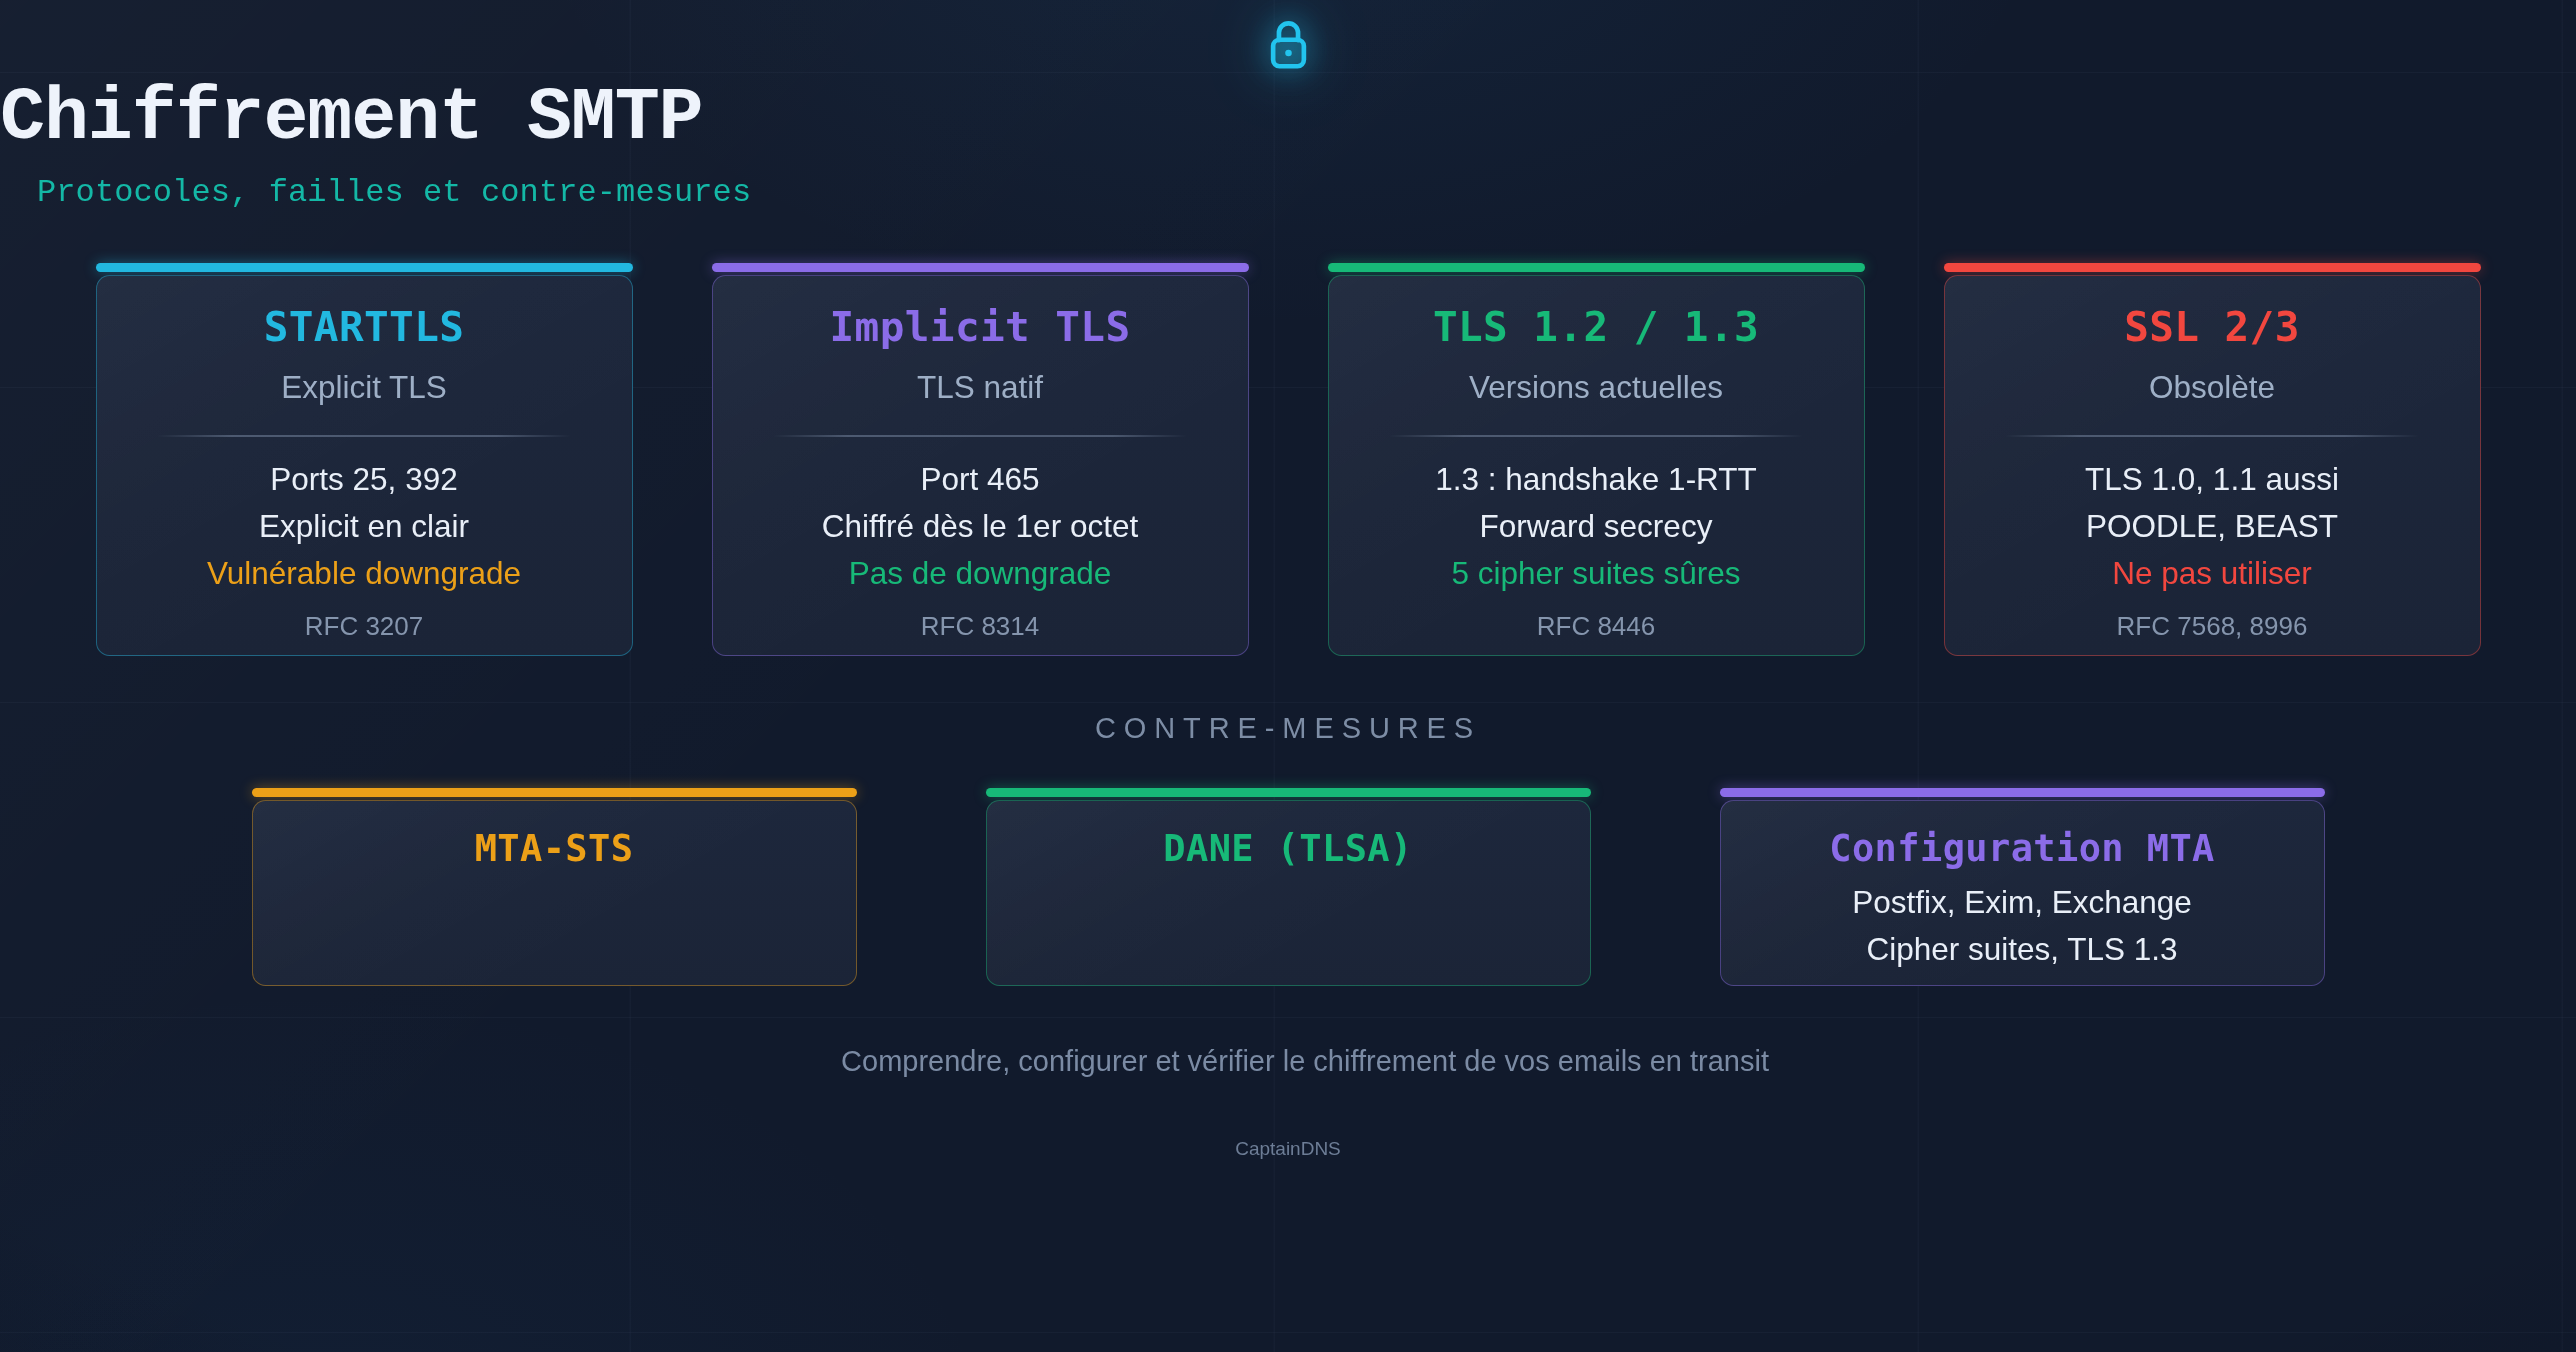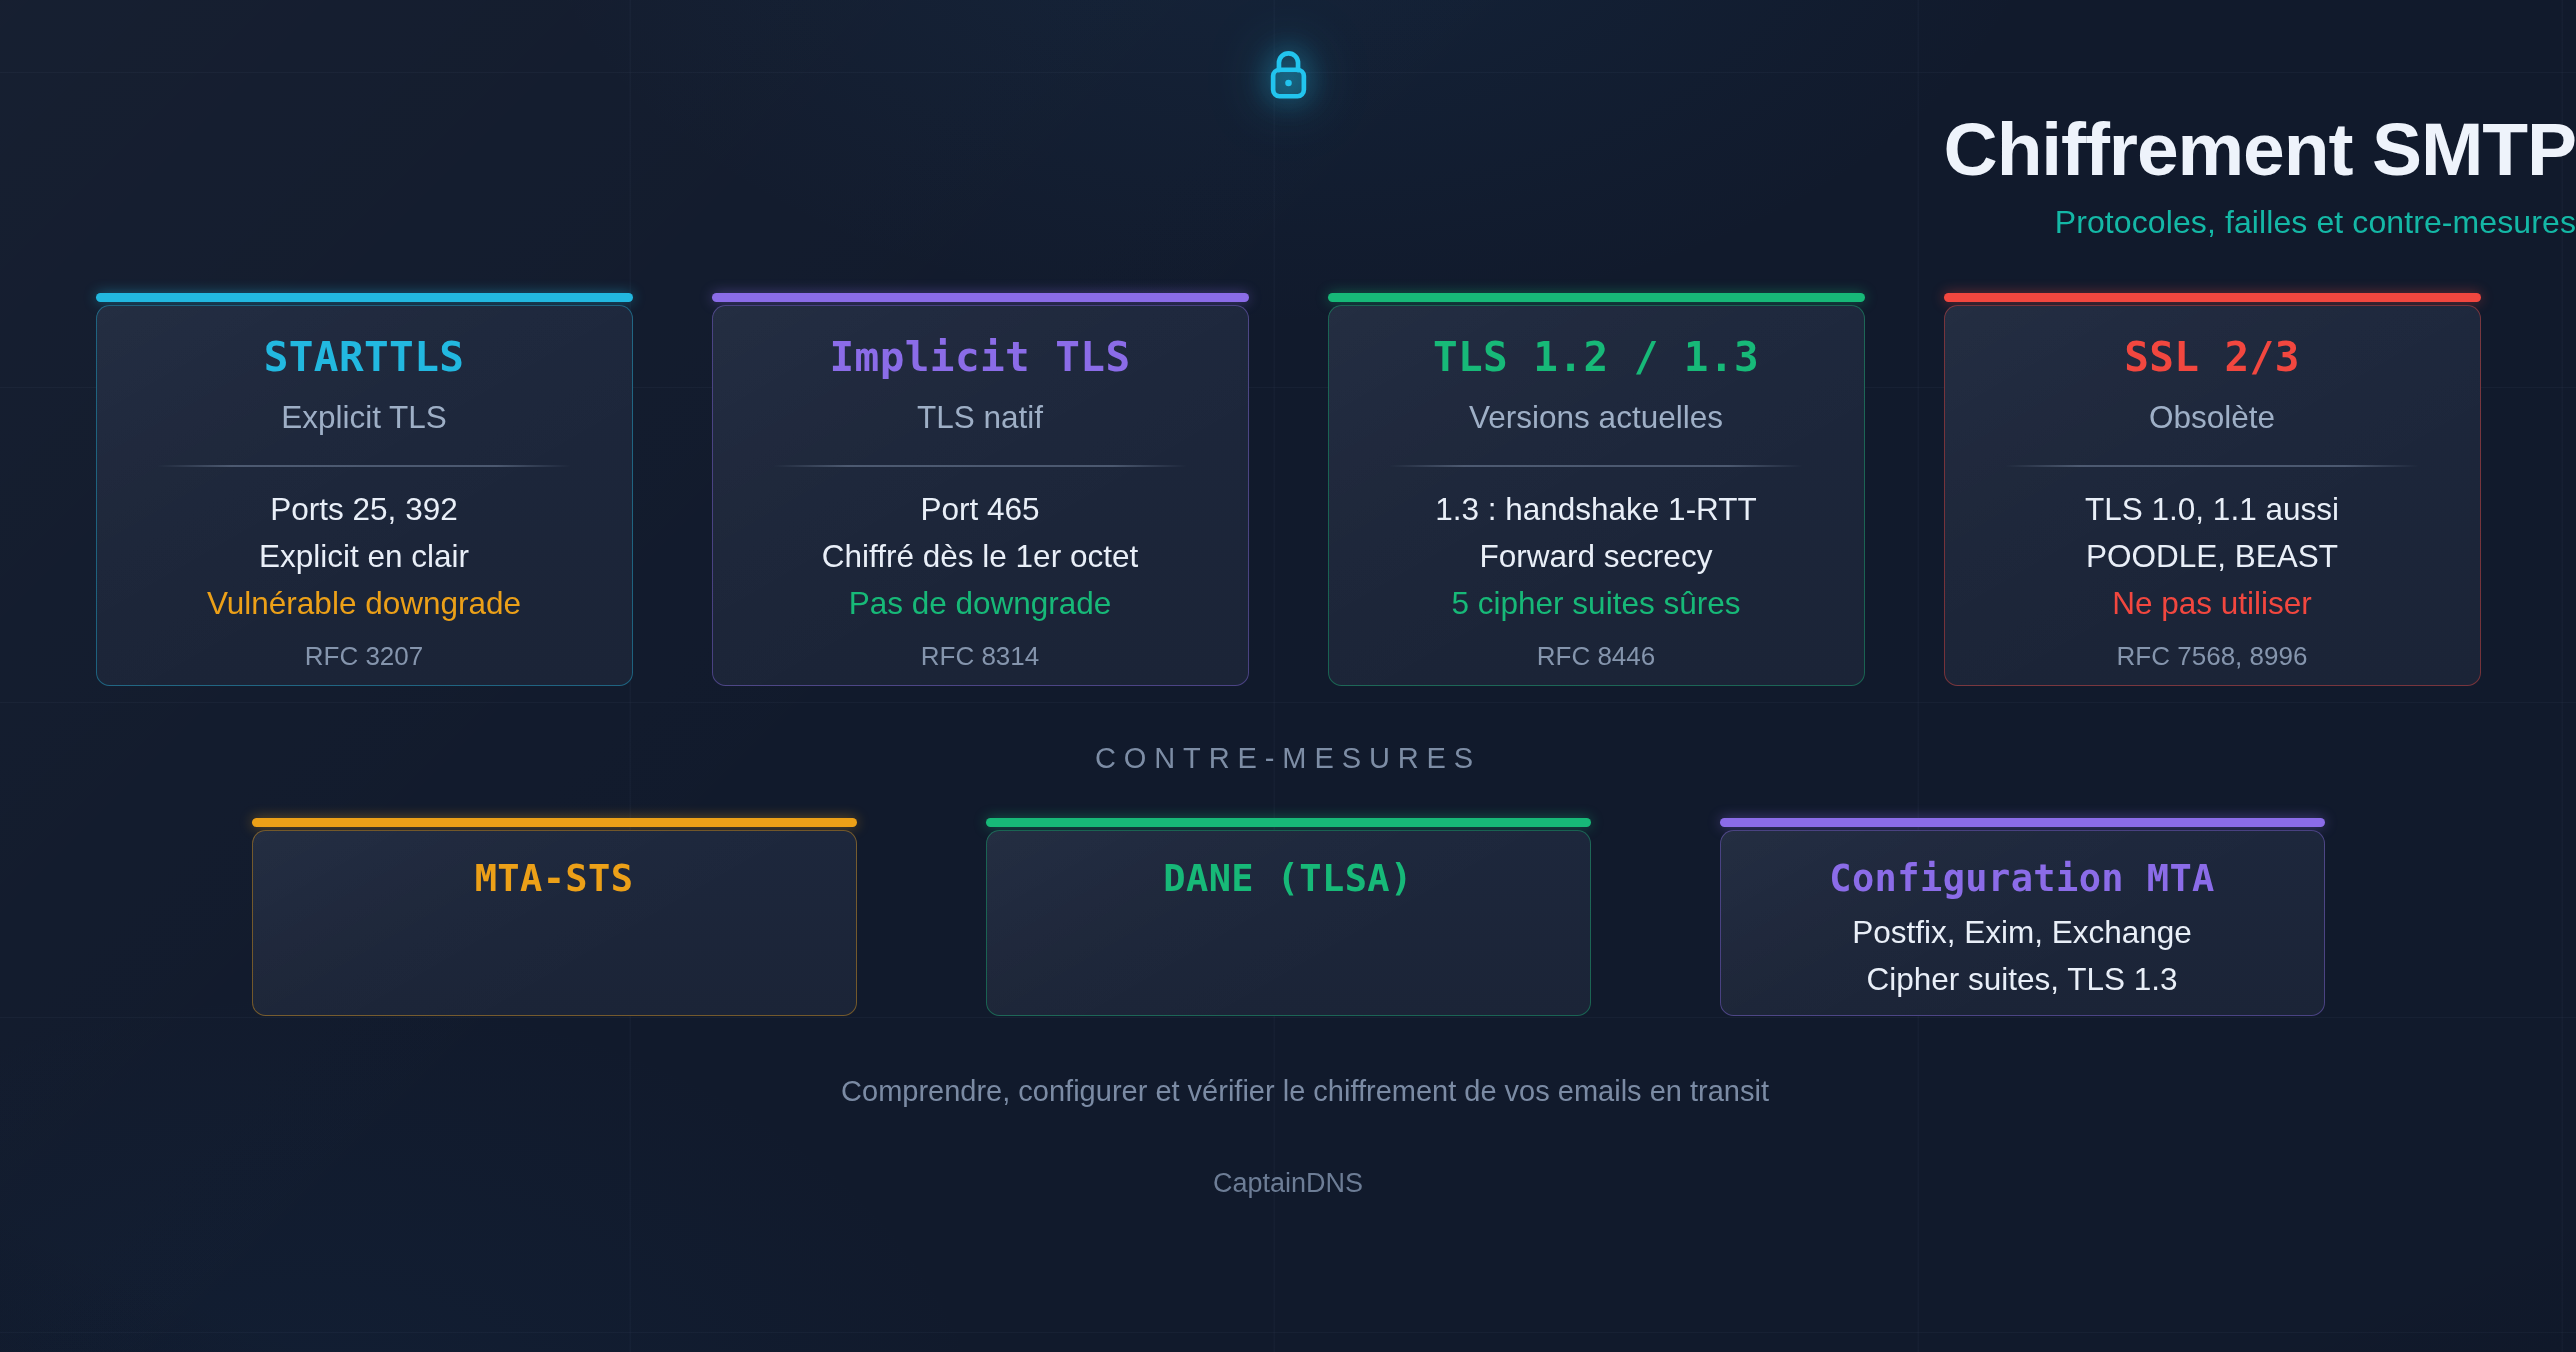--- a/index.html
+++ b/index.html
@@ -33,21 +33,21 @@
   }
   #bg-vignette{
     position:absolute; inset:0;
     background:radial-gradient(120% 120% at 50% 45%, rgba(0,0,0,0) 55%, rgba(4,8,18,.55) 100%);
     pointer-events:none;
   }
 
   #page{ position:relative; width:2576px; height:1352px; z-index:2; }
 
   
-  #header{ text-align:right; padding-top:48px; }
+  #header{ text-align:left; padding-top:18px;font-family:Liberation Mono, monospace; }
   #lock-icon{ display:block; margin:0 auto 5.7px; width:47px; height:53px;
               filter:drop-shadow(0 0 14.3px rgba(34,196,238,.72)) drop-shadow(0 0 30px rgba(34,196,238,.38)); }
   #page-title{
     font-size:75px; font-weight:700; letter-spacing:-1.1px; line-height:1.12;
     color:#eef3fb;
   }
   #page-subtitle{
     margin-top:13px; font-size:32px; font-weight:400; color:#14b8a6; letter-spacing:0.1px;margin-left:37px;
   }
 
@@ -94,21 +94,21 @@
 
   
   #section-label{
     margin-top:56px; text-align:center;
     font-size:29px; letter-spacing:7.9px; color:#7d8da5; font-weight:400;
   }
 
   
   #footer{ margin-top:59px; text-align:center; }
   #footer-tagline{ font-size:29px; color:#7b8ba4; font-weight:400;margin-left:34px; }
-  #footer-brand{ margin-top:60px; font-size:27px; color:#6d7d96; font-weight:400; }
+  #footer-brand{ margin-top:60px; font-size:19px; color:#6d7d96; font-weight:400; }
 </style>
 </head>
 <body>
 
 <div id="bg-grid"></div>
 <div id="bg-sheen"></div>
 <div id="bg-vignette"></div>
 
 <div id="page">
 

